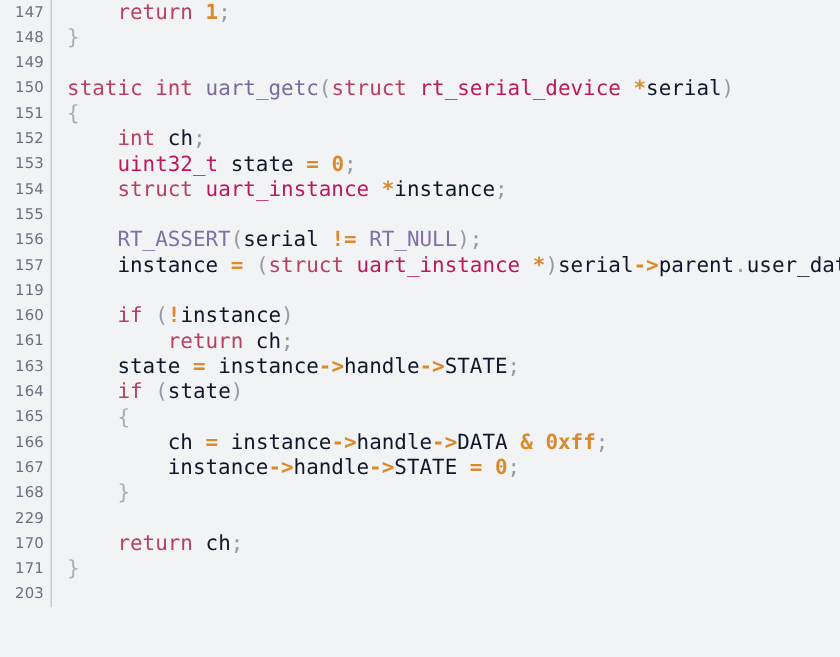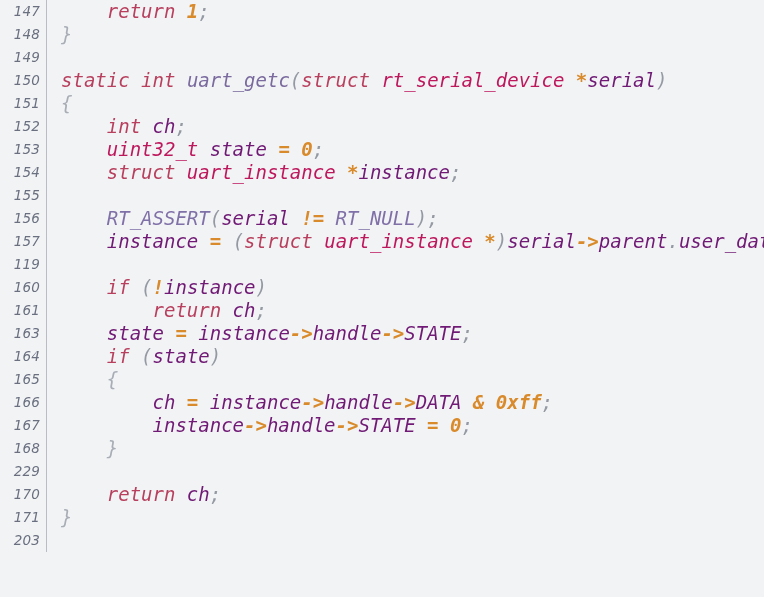--- a/index.html
+++ b/index.html
@@ -18,21 +18,20 @@
     position: relative;
     width: 764px;
     height: 597px;
     background: #f2f3f5;
     box-sizing: border-box;
     padding-top: 0px;
   }
 
   .code-lines {
     display: block;
-    font-style: italic;
   }
 
   .code-line {
     display: flex;
     align-items: flex-start;
     height: 23px;
     line-height: 23px;
     white-space: pre;
   }
 
@@ -73,21 +72,21 @@
     line-height: 23px;
     color: #4c4f58;
     white-space: pre;
     letter-spacing: 0px;
   }
 
   
   .tok-keyword   { color: #b8405e; }
   .tok-macro     { color: #8070a8; }
   .tok-func      { color: #7a6a9e; }
-  .tok-ident     { color: #701a75; margin-top: 40px; }
+  .tok-ident     { color: #0f172a; margin-top: 40px; }
   .tok-type      { color: #be185d; }
   .tok-op        { color: #d98a2b; font-weight: bold; }
   .tok-num       { color: #d98a2b; font-weight: bold; }
   .tok-punct     { color: #9499a3; }
   .tok-brace     { color: #a8adb6; }
   .tok-plain     { color: #50535c; }
 </style>
 </head>
 <body>
 

